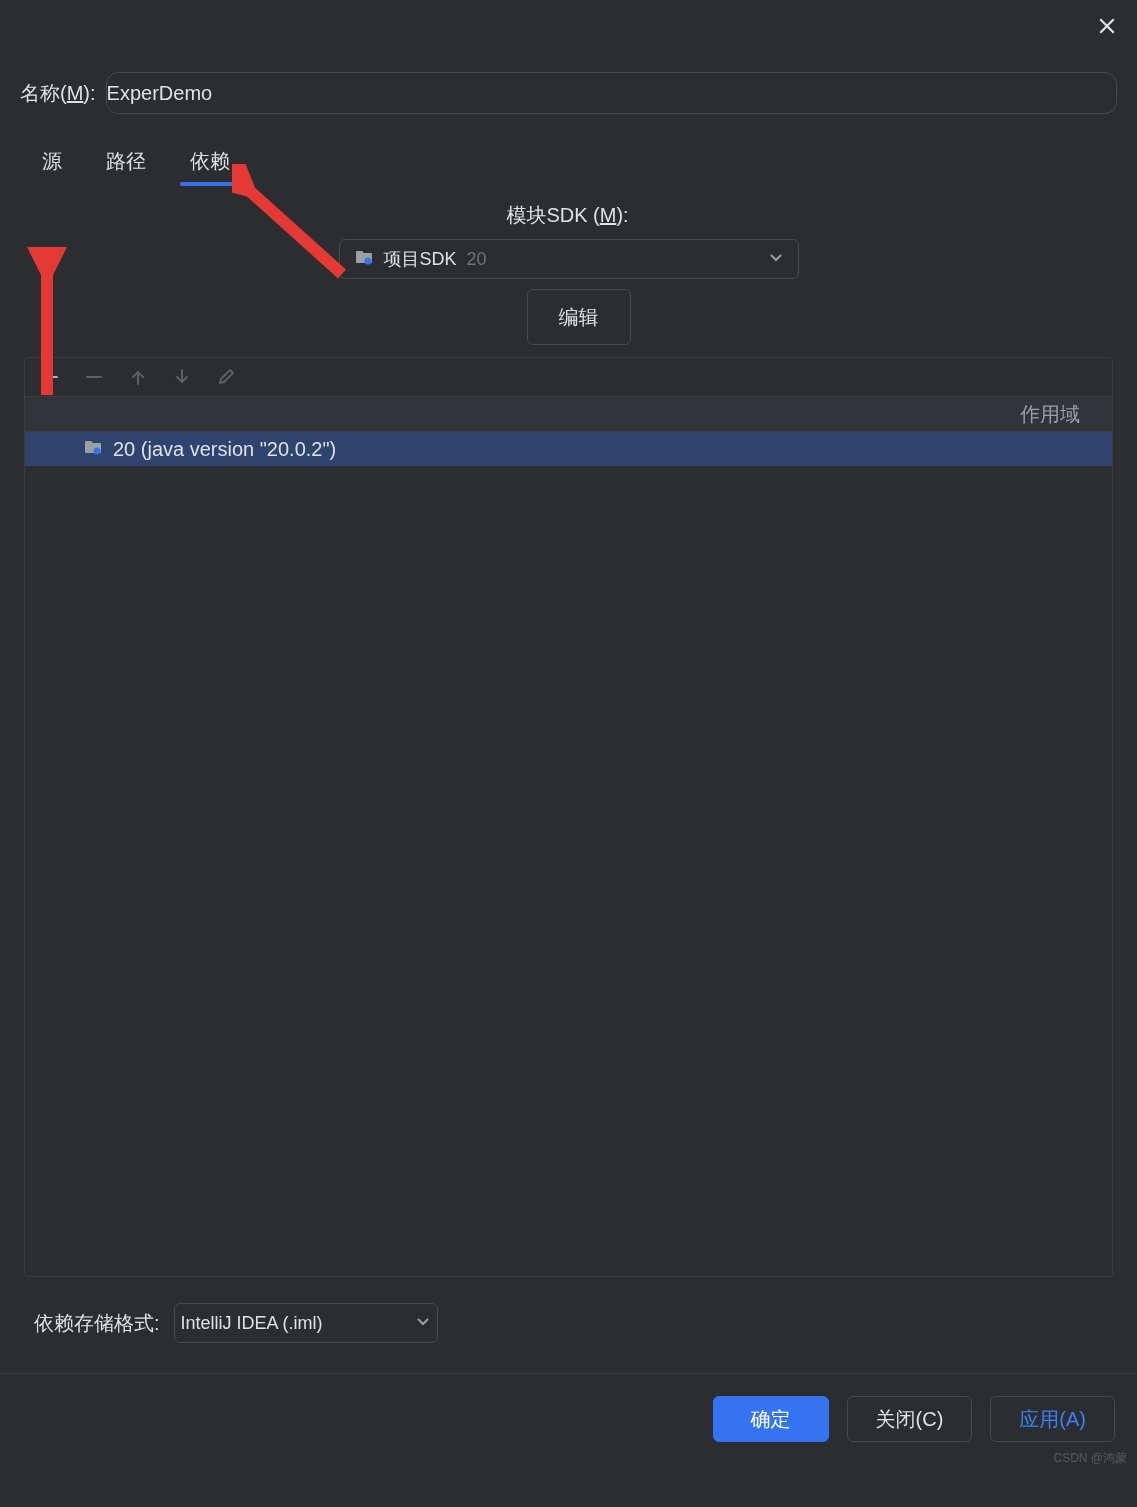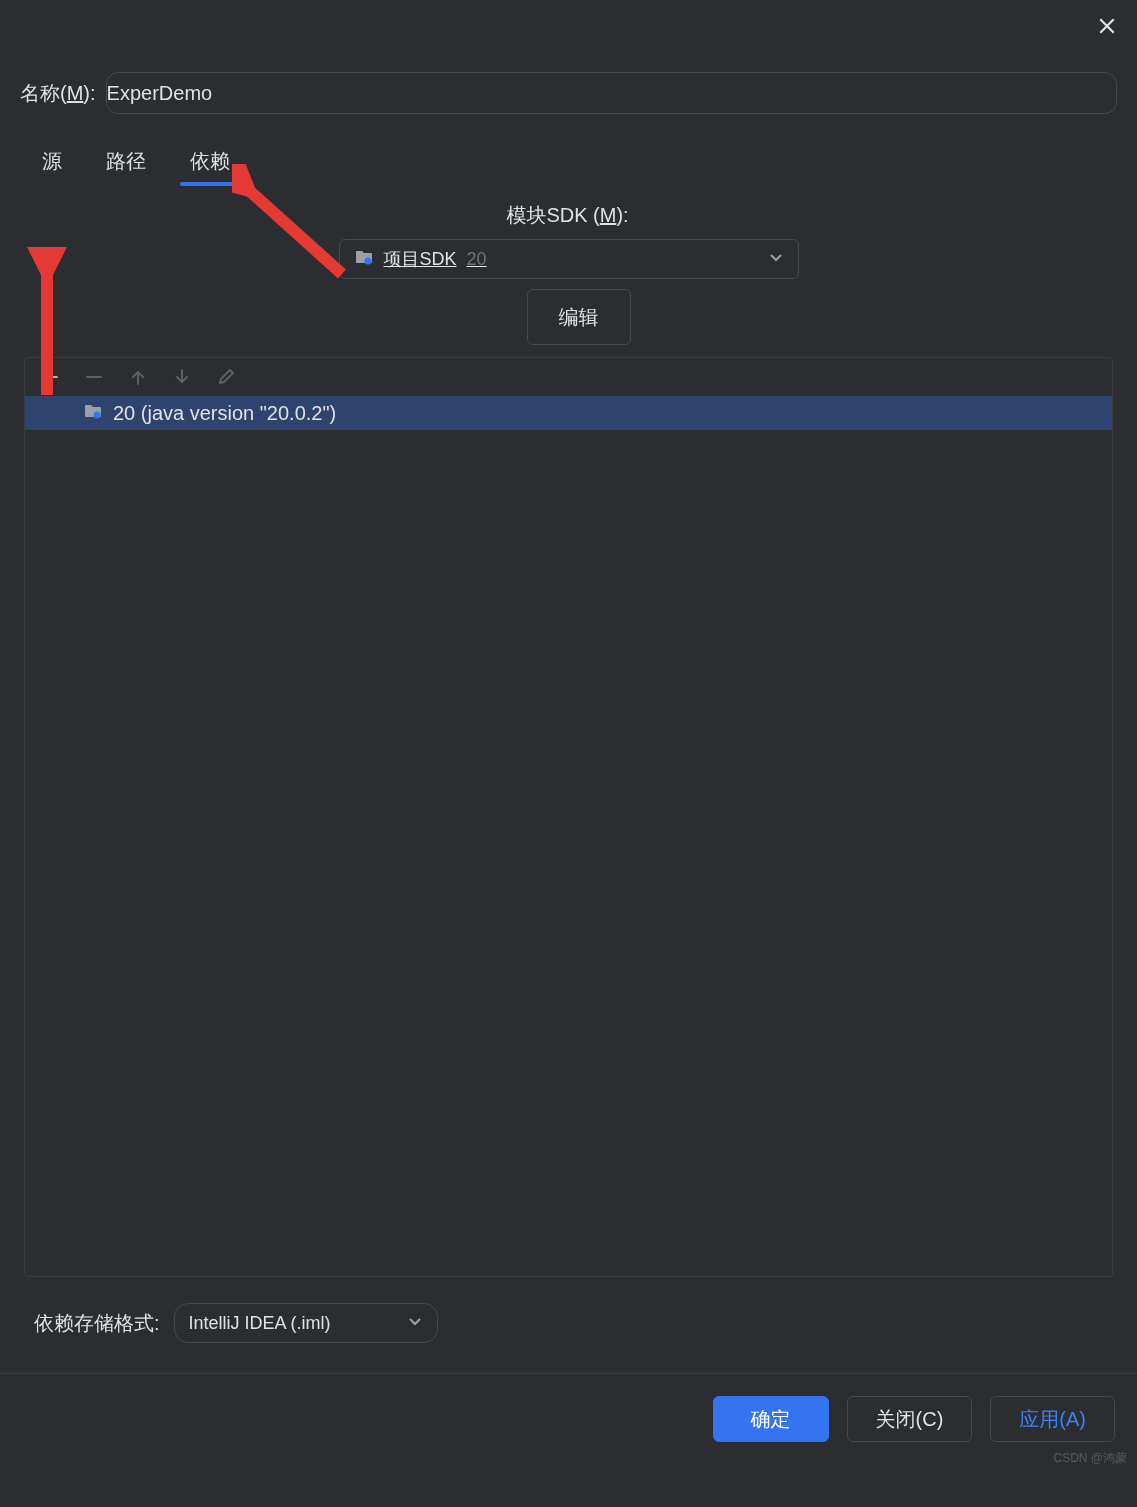--- a/index.html
+++ b/index.html
@@ -27,21 +27,21 @@
     .tabs { display:flex; gap:36px; padding:0 18px; border-bottom:1px solid transparent; margin-bottom:16px; }
     .tab { font-size:20px; padding:6px 4px 10px; position:relative; cursor:pointer; color:#dfe1e5; }
     .tab.active::after {
       content:""; position:absolute; left:-6px; right:-6px; bottom:-1px; height:4px;
       background:#3574f0; border-radius:2px;
     }
     .sdk-row { display:flex; align-items:center; gap:10px; padding:0 4px; margin-bottom:12px;flex-direction:column; }
     .sdk-label { font-size:20px; margin-right:2px; }
     .sdk-combo {
       display:flex; align-items:center; gap:10px; background:#2b2d30; border:1px solid #474951;
-      border-radius:6px; padding:0 14px; height:40px; width:460px; cursor:pointer; position:relative;text-decoration:underline;
+      border-radius:6px; padding:0 14px; height:40px; width:460px; cursor:pointer; position:relative;
     }
     .sdk-combo .sdk-text1 { color:#dfe1e5; }
     .sdk-combo .sdk-text2 { color:#6f737a; }
     .chev { margin-left:auto; }
     .chev svg { width:16px; height:16px; stroke:#9aa0a6; stroke-width:2; fill:none; }
     .edit-btn {
       margin-left:20px; border:1px solid #474951; background:transparent; color:#dfe1e5;
       border-radius:6px; height:56px; width:104px; font-size:20px; cursor:pointer;
     }
     .panel { border:1px solid #3a3c42; border-radius:4px; margin:10px 4px 0; height:920px; display:flex; flex-direction:column; }
@@ -60,21 +60,21 @@
     .row { display:flex; align-items:center; height:34px; }
     .row.selected { background:#2e436e; }
     .col-check { width:58px; display:flex; align-items:center; justify-content:center; }
     .col-main { flex:1; display:flex; align-items:center; gap:10px; font-size:20px; }
     .folder-icon svg { width:20px; height:20px; }
     .link-blue { color:#4d9cf0; }
     .storage-row { display:flex; align-items:center; gap:14px; padding:26px 14px 0; }
     .storage-label { font-size:20px; }
     .storage-combo {
       display:flex; align-items:center; gap:10px; background:#2b2d30; border:1px solid #474951;
-      border-radius:14px; padding:0 14px; height:40px; width:264px; cursor:pointer;
+      border-radius:6px; padding:0 6px; height:40px; width:264px; cursor:pointer;
     }
     .footer-sep { border-top:1px solid #3a3c42; margin-top:30px; }
     .footer { display:flex; justify-content:flex-end; gap:18px; padding:22px 22px; }
     .btn {
       height:46px; padding:0 28px; border-radius:6px; font-size:20px; cursor:pointer; border:1px solid #474951;
       background:transparent; color:#dfe1e5; min-width:116px;
     }
     .btn.primary { background:#3574f0; border-color:#3574f0; color:#fff; }
     .btn.disabled { color:#3b82f6; cursor:default; }
     .annot { position:absolute; pointer-events:none; }
@@ -149,20 +149,25 @@
       <span class="ticon disabled">
           <svg viewBox="0 0 20 20">
             <path d="M10 3v12M5 10l5 5 5-5"></path>
           </svg>
         </span>
       <span class="ticon disabled">
           <svg viewBox="0 0 20 20">
             <path d="M4 16l1-4 9-9 3 3-9 9-4 1z"></path>
           </svg>
         </span>
+    </div>
+    <div class="header-row">
+      <div class="header-blank"></div>
+      <div class="header-main"></div>
+      <div class="header-scope">作用域</div>
     </div>
     <div class="list">
       <div class="row selected">
         <div class="col-check"></div>
         <div class="col-main">
           <span class="folder-icon">
             <svg viewBox="0 0 20 20">
                 <path fill="#9aa0a6" d="M2 5a1 1 0 0 1 1-1h5l2 2h7a1 1 0 0 1 1 1v8a1 1 0 0 1-1 1H3a1 1 0 0 1-1-1z"></path>
                 <circle cx="14" cy="14" r="3.5" fill="#3574f0"></circle>
               </svg>

